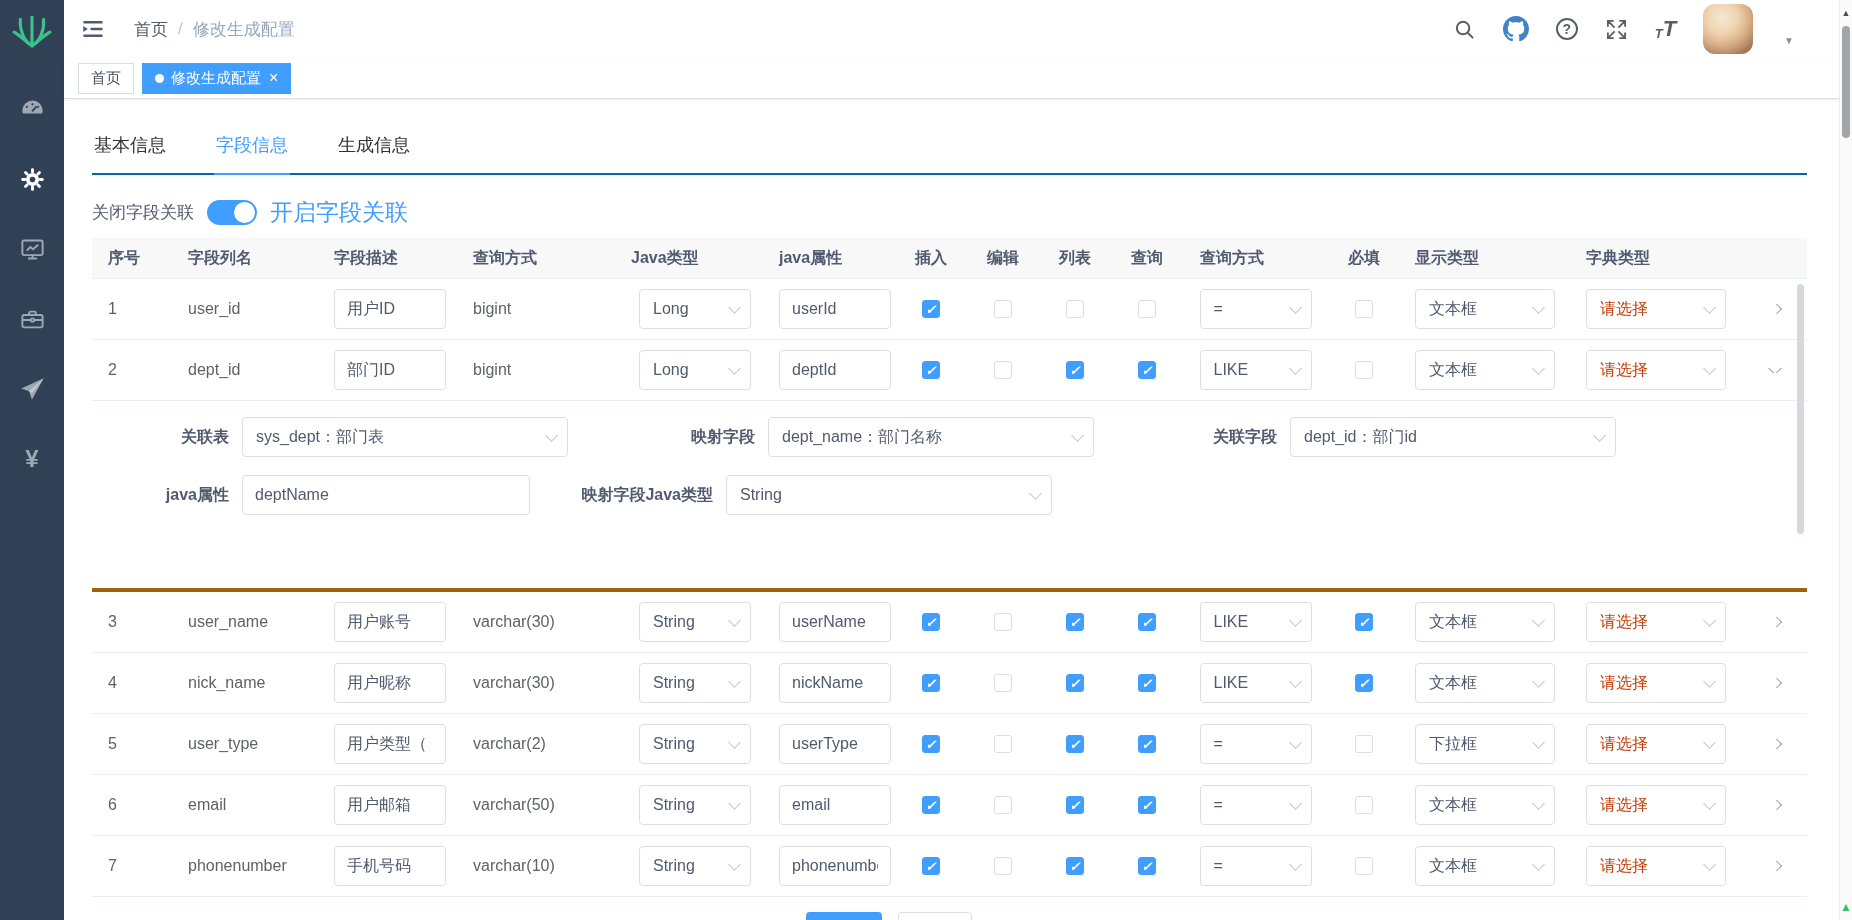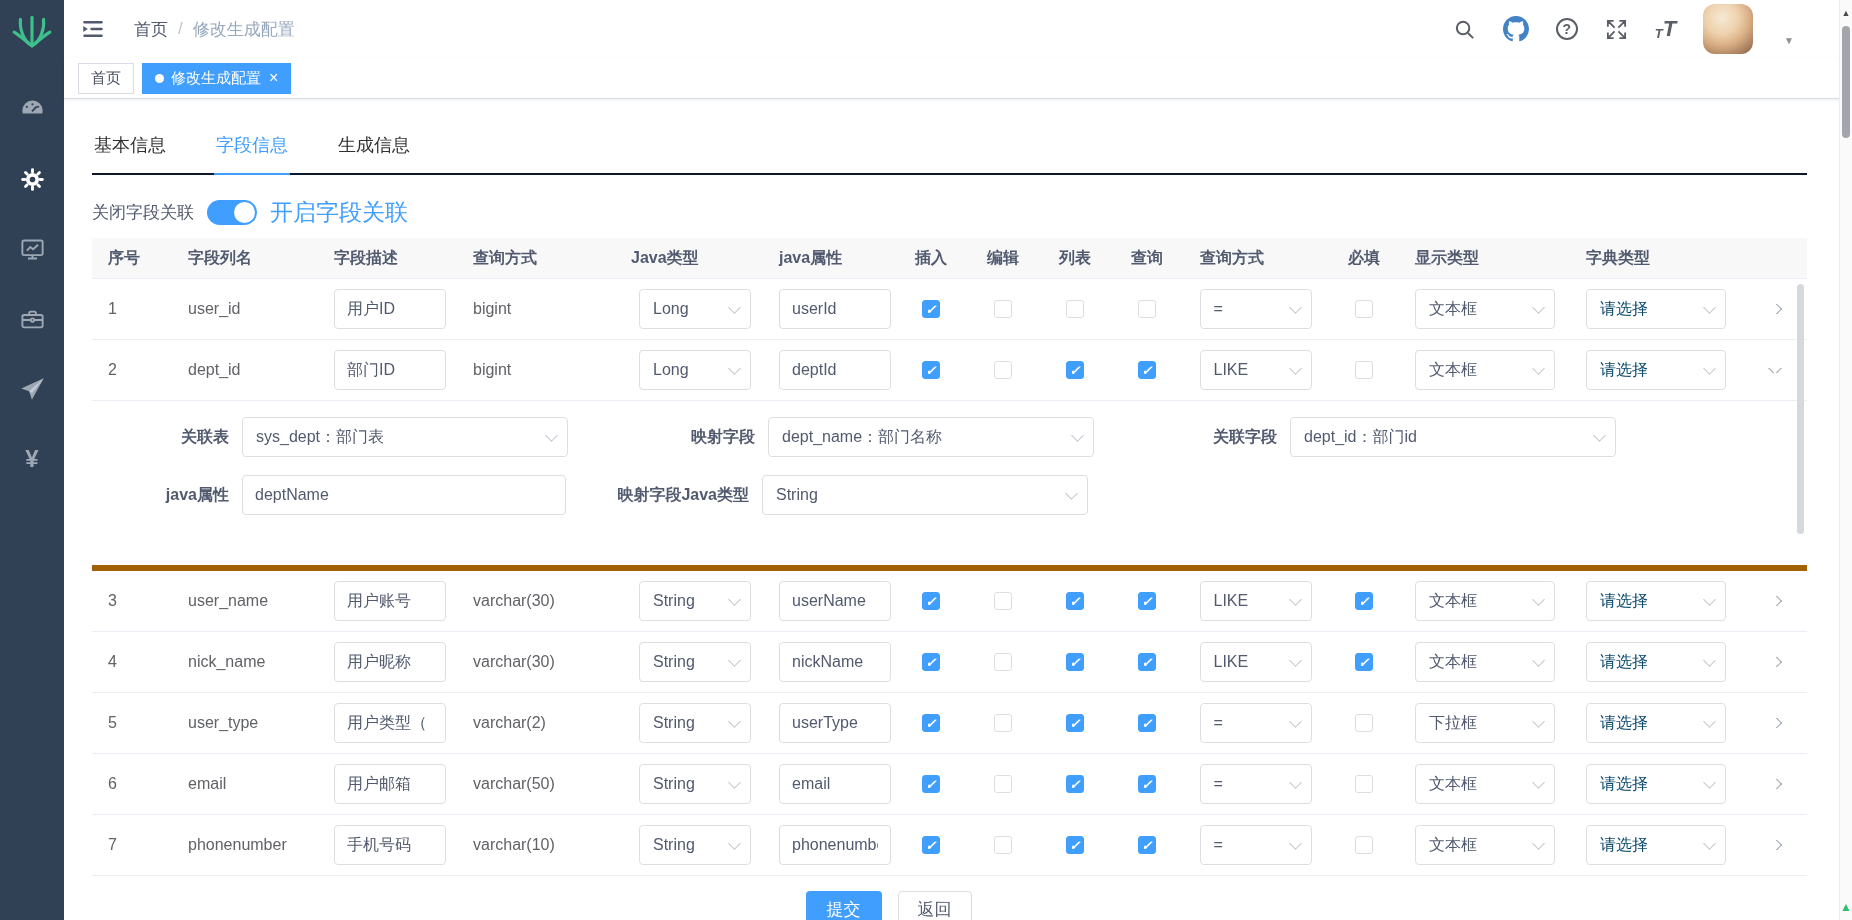--- a/index.html
+++ b/index.html
@@ -27,21 +27,21 @@
 background:radial-gradient(circle at 38% 28%,#f6e8d4 0%,#eed2ae 34%,#d9ae85 58%,#a97f5f 82%,#7c5a42 100%)}
 .caret{font-size:10px;color:#8a8f99;margin-left:4px;align-self:flex-end;margin-bottom:8px;cursor:pointer}
 
 .tagsbar{height:41px;display:flex;align-items:center;padding:0 14px;border-bottom:1px solid #d8dce5;box-shadow:0 1px 3px rgba(0,21,41,.08)}
 .tag{height:31px;display:inline-flex;align-items:center;padding:0 12px;border:1px solid #d8dce5;background:#fff;color:#495060;font-size:15px;margin-right:8px;cursor:pointer}
 .tag.active{background:#409eff;border-color:#409eff;color:#fff}
 .dot{width:9px;height:9px;border-radius:50%;background:#fff;margin-right:7px}
 .tag-close{margin-left:8px;font-size:16px}
 
 .content{flex:1;padding:0 0 0 28px;overflow:hidden}
-.tabs{display:flex;margin-top:20px;border-bottom:2px solid #0f172a;width:1715px}
+.tabs{display:flex;margin-top:20px;border-bottom:2px solid #0369a1;width:1715px}
 .tab{font-size:18px;color:#303133;padding:14px 2px 16px;margin-right:46px;cursor:pointer;position:relative}
 .tab.active{color:#409eff}
 .tab.active::after{content:"";position:absolute;left:0;right:0;bottom:-2px;height:2px;background:#409eff}
 .toggle-row{display:flex;align-items:center;margin:22px 0 10px}
 .tg-off{font-size:17px;color:#515a6e}
 .switch{width:50px;height:25px;border-radius:13px;background:#dcdfe6;position:relative;margin:0 13px;cursor:pointer;border:none}
 .switch.on{background:#409eff}
 .knob{position:absolute;left:2px;top:2px;width:21px;height:21px;border-radius:50%;background:#fff;transition:none}
 .switch.on .knob{left:auto;right:2px}
 .tg-on{font-size:23px;color:#409eff;cursor:pointer}
@@ -63,33 +63,33 @@
 .c-dict{width:172px}
 .c-exp{width:65px}
 .th-row .c-desc,.th-row .c-jtype,.th-row .c-qmode,.th-row .c-disp,.th-row .c-dict,.th-row .c-jfield{justify-content:flex-start}
 .th-row .c-desc{padding-left:19px}
 .th-row .c-jtype{padding-left:16px}
 .th-row .c-jfield{padding-left:4px}
 .th-row .c-qmode{padding-left:17px}
 .th-row .c-disp{padding-left:15px}
 .th-row .c-dict{padding-left:16px}
 .inp{height:40px;border:1px solid #dcdee2;border-radius:4px;padding:0 12px;font-size:16px;color:#515a6e;width:112px;background:#fff;font-family:inherit}
-.inp.w326{width:324px}
+.inp.w326{width:288px}
 .sel{height:40px;border:1px solid #dcdee2;border-radius:4px;display:flex;align-items:center;justify-content:space-between;padding:0 11px 0 13px;background:#fff;color:#515a6e;cursor:pointer;flex-shrink:0}
 .w128{width:112px}.w112{width:112px}.w140{width:140px}.w326{width:326px}
 .sel .txt{white-space:nowrap;overflow:hidden}
 .arr{width:9px;height:9px;border-right:1.6px solid #c0c4cc;border-bottom:1.6px solid #c0c4cc;transform:rotate(45deg);margin:-4px 0 0 8px;flex-shrink:0}
-.sel.ph .txt{color:#0c4a6e}
+.sel.ph .txt{color:#c2410c}
 .cb{width:18px;height:18px;border:1px solid #dcdee2;border-radius:3px;background:#fff;cursor:pointer;display:flex;align-items:center;justify-content:center}
 .cb.on{background:#409eff;border-color:#409eff}
 .cb.on::after{content:"✓";color:#fff;font-size:13px;font-weight:bold}
 .chev{width:10px;height:10px;border-top:1.8px solid #97a0ab;border-right:1.8px solid #97a0ab;transform:rotate(45deg);cursor:pointer}
 .chev.on{transform:rotate(135deg);margin-top:-5px}
 
-.expand-panel{display:none;border-bottom:6px solid #a16207;padding:16px 0 32px}
+.expand-panel{display:none;border-bottom:4px solid #a16207;padding:16px 0 55px}
 .expand-panel.on{display:block}
 .form-row{display:flex;margin-bottom:18px}
 .fi{display:flex;align-items:center}
 .flabel{text-align:right;padding-right:13px;font-weight:bold;font-size:16px;color:#515a6e;flex-shrink:0}
 .fl1{width:150px}.fl2{width:196px}.fl3{width:200px}
 
 .footer-btns{width:1715px;display:flex;justify-content:center;gap:16px;margin-top:15px;position:relative;left:-61px}
 .btn-primary{background:#409eff;color:#fff;border:none;border-radius:4px;height:36px;padding:0 21px;font-size:17px;font-family:inherit;cursor:pointer}
 .btn-plain{background:#fff;color:#515a6e;border:1px solid #dcdee2;border-radius:4px;height:36px;padding:0 19px;font-size:17px;font-family:inherit;cursor:pointer}
 

